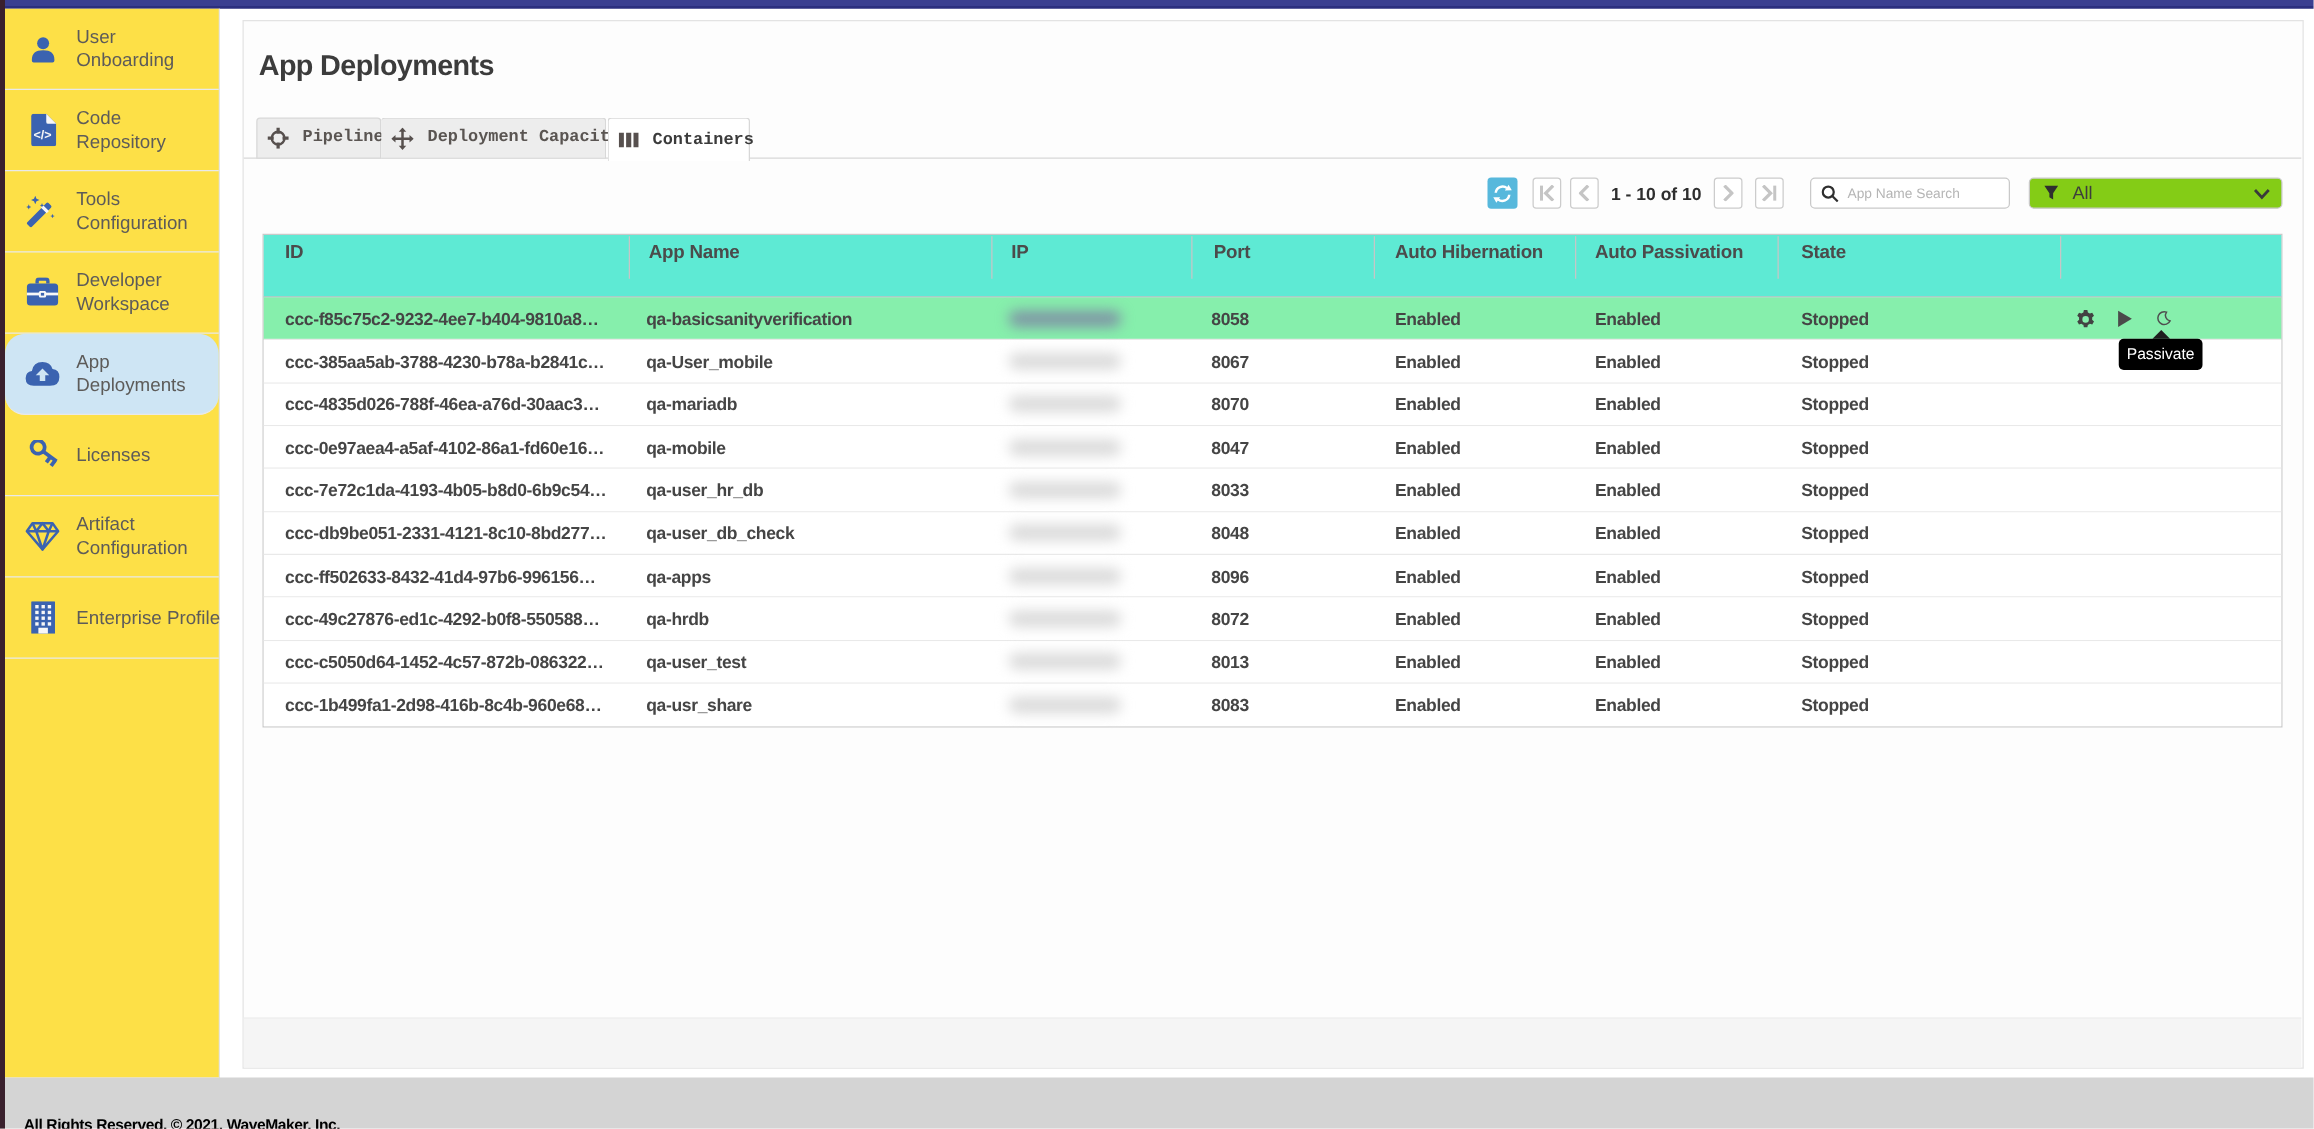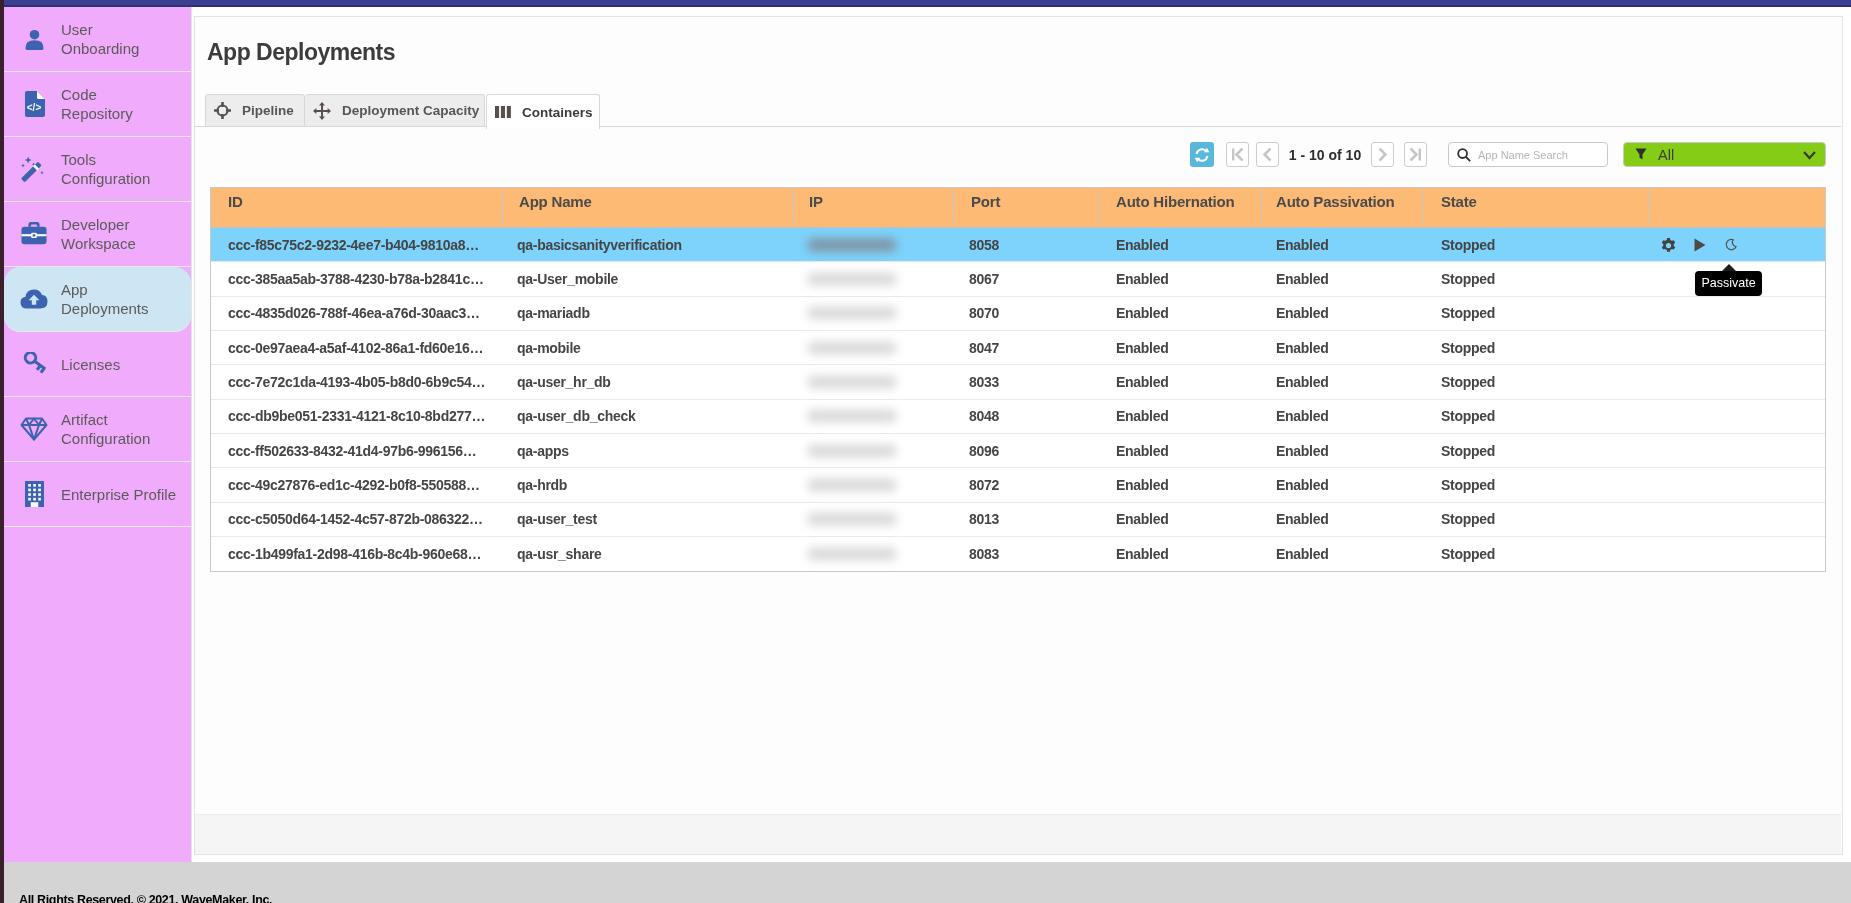--- a/index.html
+++ b/index.html
@@ -2,43 +2,43 @@
 <html><head>
 <meta charset="utf-8">
 <style>
 * { margin:0; padding:0; box-sizing:border-box; }
 html,body { width:1851px; height:903px; overflow:hidden; background:#fff;
   font-family:"Liberation Sans", sans-serif; }
 .page { position:relative; width:1851px; height:903px; }
 .leftstrip { position:absolute; left:0; top:0; width:4px; height:903px; background:#3a202d; z-index:50; }
 .topbar { position:absolute; left:0; top:0; width:1851px; height:7px;
   background:linear-gradient(#3a3f90 0,#3a3f90 5px,#2b2f7e 5px,#2b2f7e 7px); }
-.sidebar { position:absolute; left:4px; top:7px; width:188px; height:855px;
-  background:#f0abfc; border-right:1px solid #e4e4e4; }
+.sidebar { position:absolute; left:4px; top:7px; width:172px; height:855px;
+  background:#fde047; border-right:1px solid #e4e4e4; }
 .sitem { position:relative; height:65px; border-bottom:1px solid #e9e9e9;
   display:flex; align-items:center; }
 .sitem.active { background:#cee5f4;border-radius:16px; }
 .sicon { position:absolute; left:16px; width:28px; height:28px; display:flex;
   align-items:center; justify-content:center; }
 .stext { position:absolute; left:57px; right:4px; font-size:15px; color:#5d5b59;
   line-height:19px; }
 .nowrap { white-space:nowrap; }
 
 .panel { position:absolute; left:194px; top:16px; width:1649px; height:839px;
   background:#fdfdfd; border:1px solid #e3e3e3; }
 .panelfoot { position:absolute; left:195px; top:814px; width:1646px; height:40px;
   background:#f5f5f5; border-top:1px solid #eeeeee; }
 .title { position:absolute; left:207px; top:39px; font-size:23px; font-weight:bold;
   color:#3c3c3c; letter-spacing:-0.5px; }
 
 .tabbar { position:absolute; left:195px; top:94px; width:1646px; height:33px;
   border-bottom:1px solid #d8d8d8; }
 .tab { position:absolute; top:94px; height:33px; background:#ededed;
   border:1px solid #d8d8d8; border-radius:3px 3px 0 0; display:flex; align-items:center; font-size:15px;
-  color:#5a5552; font-weight:bold; white-space:nowrap; z-index:5; font-size:13.5px; }
+  color:#5a5552; font-weight:bold; white-space:nowrap; z-index:5; font-size:13.5px;font-family:Liberation Mono, monospace; }
 .tab .ticon { margin-right:11px; display:flex; }
 .tab1 { left:205px; width:100px; padding-left:8px; }
 .tab2 { left:305px; width:180px; padding-left:8px; border-left:none; }
 .tab3 { left:486px; width:114px; padding-left:8px; height:35px; background:#fff;
   border-bottom:none; color:#3b3b3b; }
 
 
 .btn { position:absolute; top:142px; height:25px; background:#fff;
   border:1px solid #cccccc; border-radius:3px; display:flex; align-items:center;
   justify-content:center; }
@@ -49,26 +49,26 @@
 .search { position:absolute; left:1448px; top:142px; width:160px; height:25px;
   background:#fff; border:1px solid #c9c9c9; border-radius:4px; display:flex; align-items:center; }
 .search .ph { color:#b5b5b5; font-size:11px; margin-left:7px; }
 .filter { position:absolute; left:1623px; top:142px; width:203px; height:25px;
   background:#84cc16; border:1px solid #c9c9c9; border-radius:4px; display:flex; align-items:center; }
 .filter .ftext { color:#3d3d3d; font-size:14.5px; margin-left:11px; }
 
 
 .tbl { position:absolute; left:210px; top:187px; width:1616px; background:#fff;
   border:1px solid #c9c9c9; }
-.thead { position:relative; height:40px; background:#fdba74; border-bottom:1px solid #c2c2c2; }
+.thead { position:relative; height:50px; background:#5eead4; border-bottom:1px solid #c2c2c2; }
 .th { position:absolute; top:5px; font-size:15px; font-weight:bold; color:#4b4b4b; letter-spacing:-0.2px; }
 .hsep { position:absolute; top:1px; width:1px; height:34px; background:#c6c6c6; }
 .trow { position:relative; height:34.35px; border-bottom:1px solid #e9e9e9;
   background:#fff; }
-.trow.sel { background:#7dd3fc;padding-left:34px; }
+.trow.sel { background:#86efac;padding-left:34px; }
 .trow:last-child { border-bottom:none; }
 .td { position:absolute; top:50%; transform:translateY(-50%); font-size:14px;
   font-weight:bold; color:#454545; white-space:nowrap; letter-spacing:-0.28px; }
 .c1 { left:17px; } .c2 { left:306px; } .c4 { left:758px; }
 .c5 { left:905px; } .c6 { left:1065px; } .c7 { left:1230px; }
 .blur { position:absolute; left:596px; top:50%; transform:translateY(-50%);
   width:90px; height:13px; border-radius:7px; background:#dadada; filter:blur(5px); }
 .trow.sel .blur { background:#7f95a5; }
 .acticons { position:absolute; left:1436px; top:0; height:100%; width:110px; }
 

